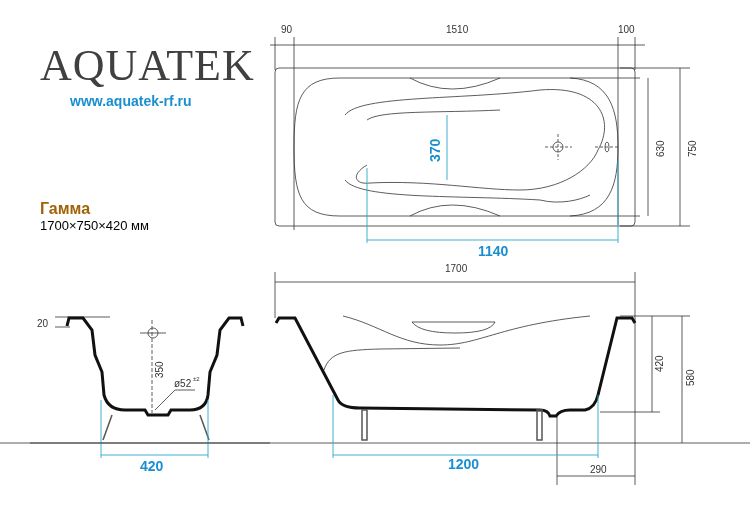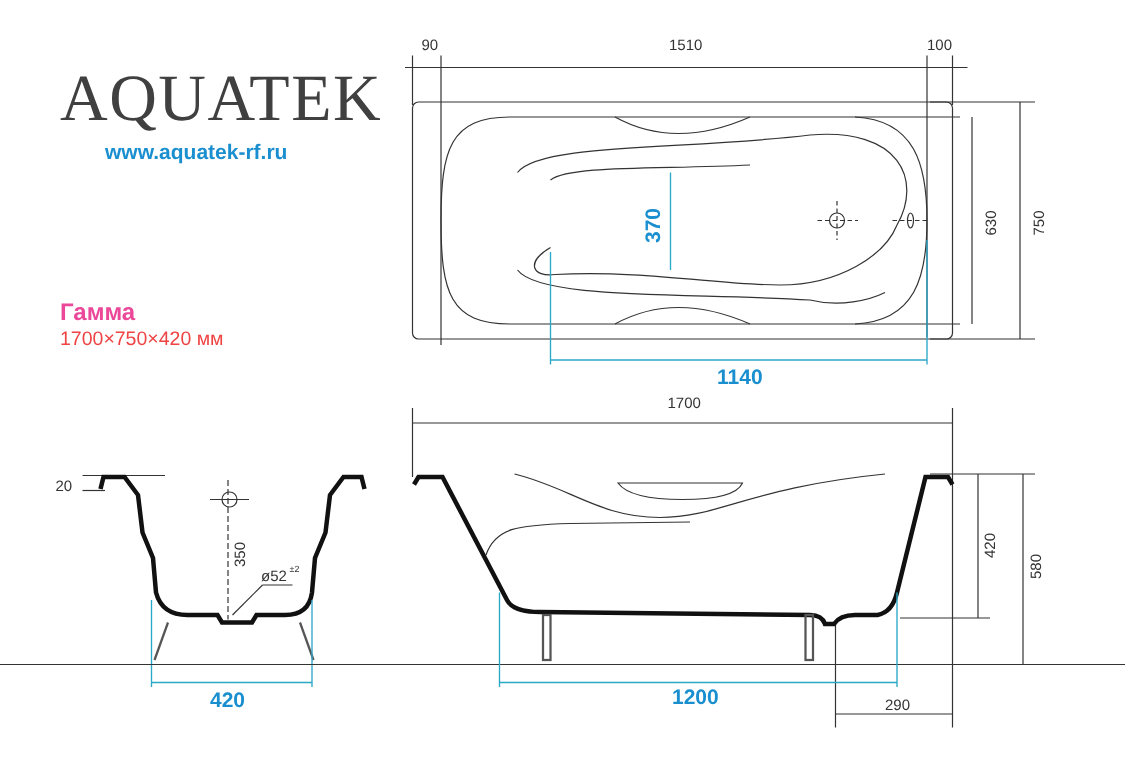--- a/index.html
+++ b/index.html
@@ -1,20 +1,20 @@
 <!DOCTYPE html>
 <html><head>
 <meta charset="utf-8">
 <style>
   html, body { margin:0; padding:0; background:#ffffff; }
   body { width:750px; height:505px; position:relative; overflow:hidden; font-family:"Liberation Sans", sans-serif; }
   .logo { position:absolute; left:40px; top:44px; font-family:"Liberation Serif", serif; font-size:44px; color:#404040; letter-spacing:1px; line-height:1; }
   .url { position:absolute; left:70px; top:93px; font-size:14px; font-weight:bold; color:#1a8fd0;text-align:center; }
-  .model { position:absolute; left:40px; top:200px; font-size:16px; font-weight:bold; color:#ec4899; }
-  .dims { position:absolute; left:40px; top:218px; font-size:13px; color:#ef4444; }
+  .model { position:absolute; left:40px; top:200px; font-size:16px; font-weight:bold; color:#a16207; }
+  .dims { position:absolute; left:40px; top:218px; font-size:13px; color:#000000; }
   svg { position:absolute; left:0; top:0; }
   .t { font-family:"Liberation Sans", sans-serif; font-size:10px; fill:#333; }
   .tb { font-family:"Liberation Sans", sans-serif; font-size:14px; font-weight:bold; fill:#1a8fd0; }
 </style>
 </head>
 <body>
 
 <div class="logo">AQUATEK</div>
 <div class="url">www.aquatek-rf.ru</div>
 <div class="model">Гамма</div>

